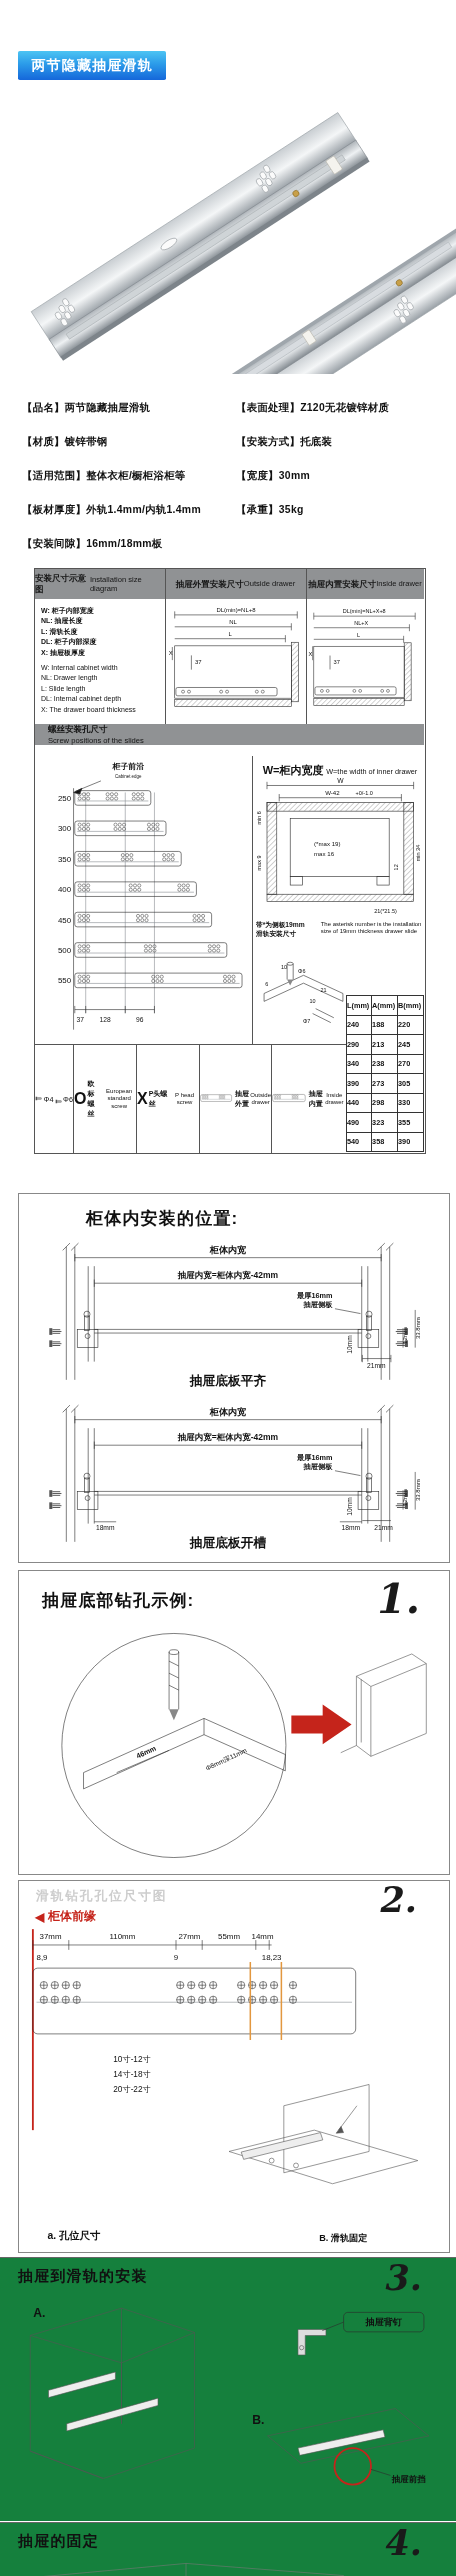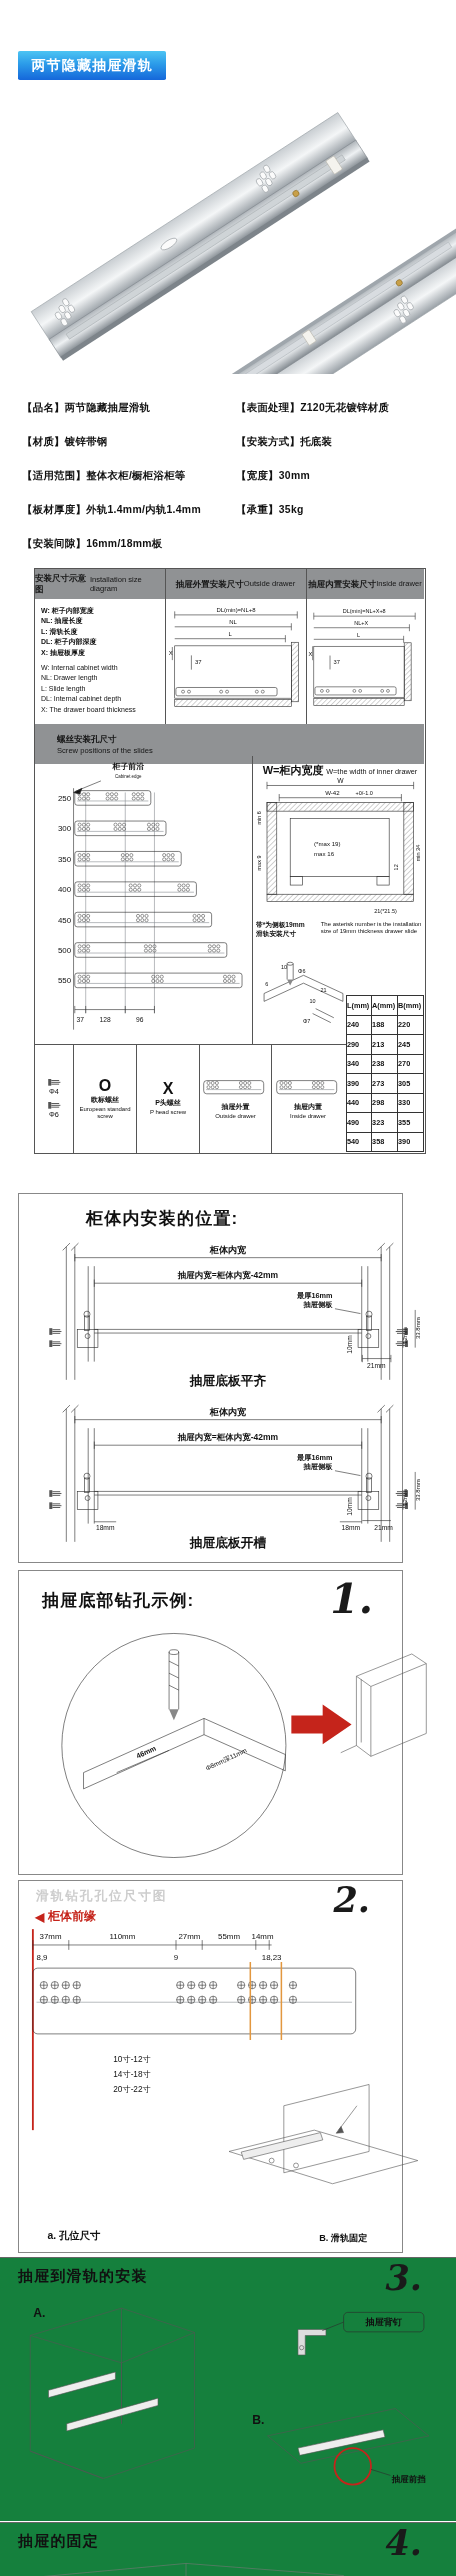--- a/index.html
+++ b/index.html
@@ -14,40 +14,40 @@
   .speccol{position:absolute;top:391px}
   .speccol div{height:34px;display:flex;align-items:center;font-size:10.4px;font-weight:600;
     letter-spacing:0.3px;white-space:nowrap}
   
   #block1{position:absolute;top:568px;left:34px;width:390px;height:584px;border:0.6px solid #555;background:#fff}
   .band{position:absolute;left:0;width:389px;background:#909294;color:#161616}
   .band1{top:0;height:30px;display:flex}
   .band1 .bc{display:flex;flex-direction:row;align-items:center;justify-content:center;line-height:1.25}
   .bcn{font-size:8.5px;font-weight:700}
   .ben{font-size:7.6px}
-  .band2{top:155px;height:40px;display:flex;flex-direction:column;justify-content:center;padding-left:22px;box-sizing:border-box}
+  .band2{top:155px;height:21px;display:flex;flex-direction:column;padding-left:13px;box-sizing:border-box}
   .vdiv{position:absolute;width:0.6px;background:#555}
   .legendtxt{position:absolute;left:6px;top:37px;font-size:7px;line-height:10.4px;font-weight:600}
   .legendtxt .en{font-weight:400;margin-top:4.9px}
   .wnote{position:absolute;left:221px;top:194px;width:168px;text-align:center;white-space:nowrap}
   .wnote .cn{font-size:11px;font-weight:700}
   .wnote .en{font-size:7.3px}
   .anote{position:absolute;left:221px;top:352px;width:167px;display:flex;gap:3.7px}
   .anote .cn{font-size:6.7px;font-weight:700;width:61px;line-height:8.5px}
   .anote .en{font-size:6px;width:102px;line-height:7.3px}
   .lgstrip{position:absolute;left:0;top:475px;width:311px;height:108px;border-top:0.6px solid #555;display:flex}
-  .lgcell{border-right:0.6px solid #555;display:flex;flex-direction:column;align-items:center;justify-content:center;gap:1px;box-sizing:border-box}
+  .lgcell{border-right:0.6px solid #555;display:flex;flex-direction:row;align-items:center;justify-content:center;gap:1px;box-sizing:border-box}
   .lgmark{font-size:16px;font-weight:700;line-height:16px}
   .lgcn{font-size:7px;font-weight:700}
   .lgen{font-size:6px;text-align:center;line-height:7.3px}
   .labTable{position:absolute;left:311px;top:426px;width:78px;height:157px}
   .labTable table{border-collapse:collapse;width:100%;height:100%;background:#fff}
   .labTable th,.labTable td{border:0.6px solid #333;font-size:7.3px;font-weight:700;text-align:left;padding:0}
   
-  .bx{position:absolute;left:18px;width:385px;border:0.6px solid #888;background:#fff;box-sizing:border-box}
+  .bx{position:absolute;left:18px;width:432px;border:0.6px solid #888;background:#fff;box-sizing:border-box}
   .bxtitle{position:absolute;font-size:17px;font-weight:700;letter-spacing:1.2px;white-space:nowrap}
   .bigno{position:absolute;font-family:"DejaVu Serif",serif;font-style:italic;font-weight:700;color:#1a1a1a}
   .ghost{position:absolute;left:17px;top:7.3px;font-size:12.8px;font-weight:700;color:#cdcdcd;letter-spacing:1.8px}
   .redge{position:absolute;left:16px;top:27px;color:#c5241b;font-size:12px;font-weight:700;display:flex;align-items:center;gap:3.7px}
   .sechead{font-size:15px;font-weight:700;letter-spacing:1.2px;white-space:nowrap}
   .sec{position:absolute;left:0;width:457px;border-top:1.2px solid #666;background:#15803d}
   
   svg text{font-family:"Liberation Sans",sans-serif;fill:#111}
   .ln{stroke:#2b2b2b;fill:none;stroke-width:1}
   .lg2{stroke:#8a8f93;fill:none;stroke-width:1}

